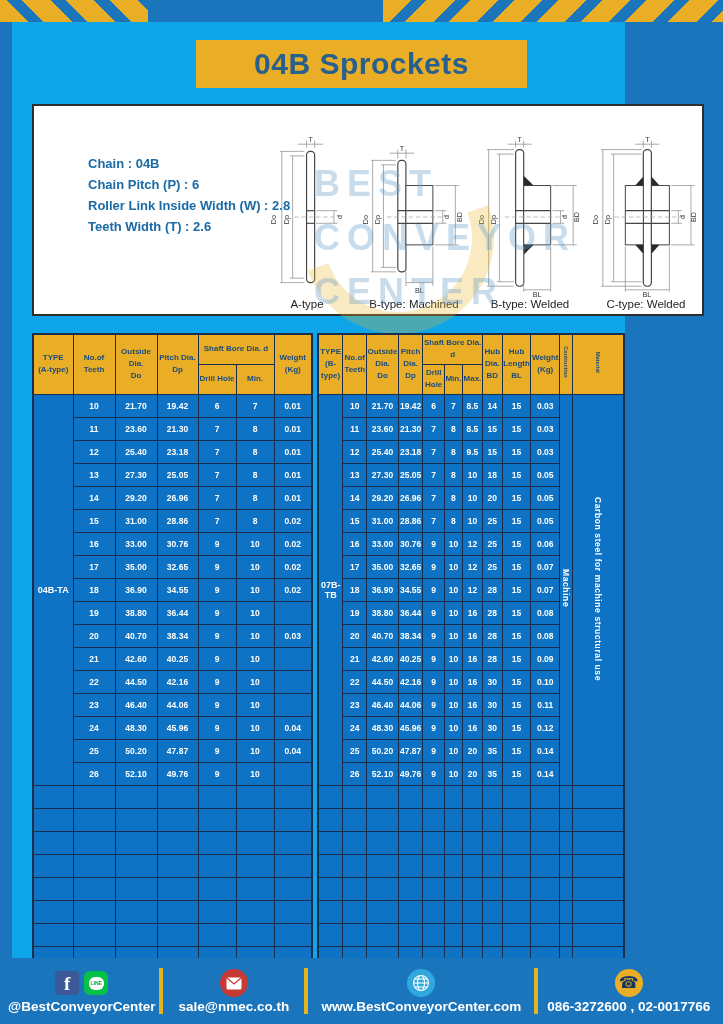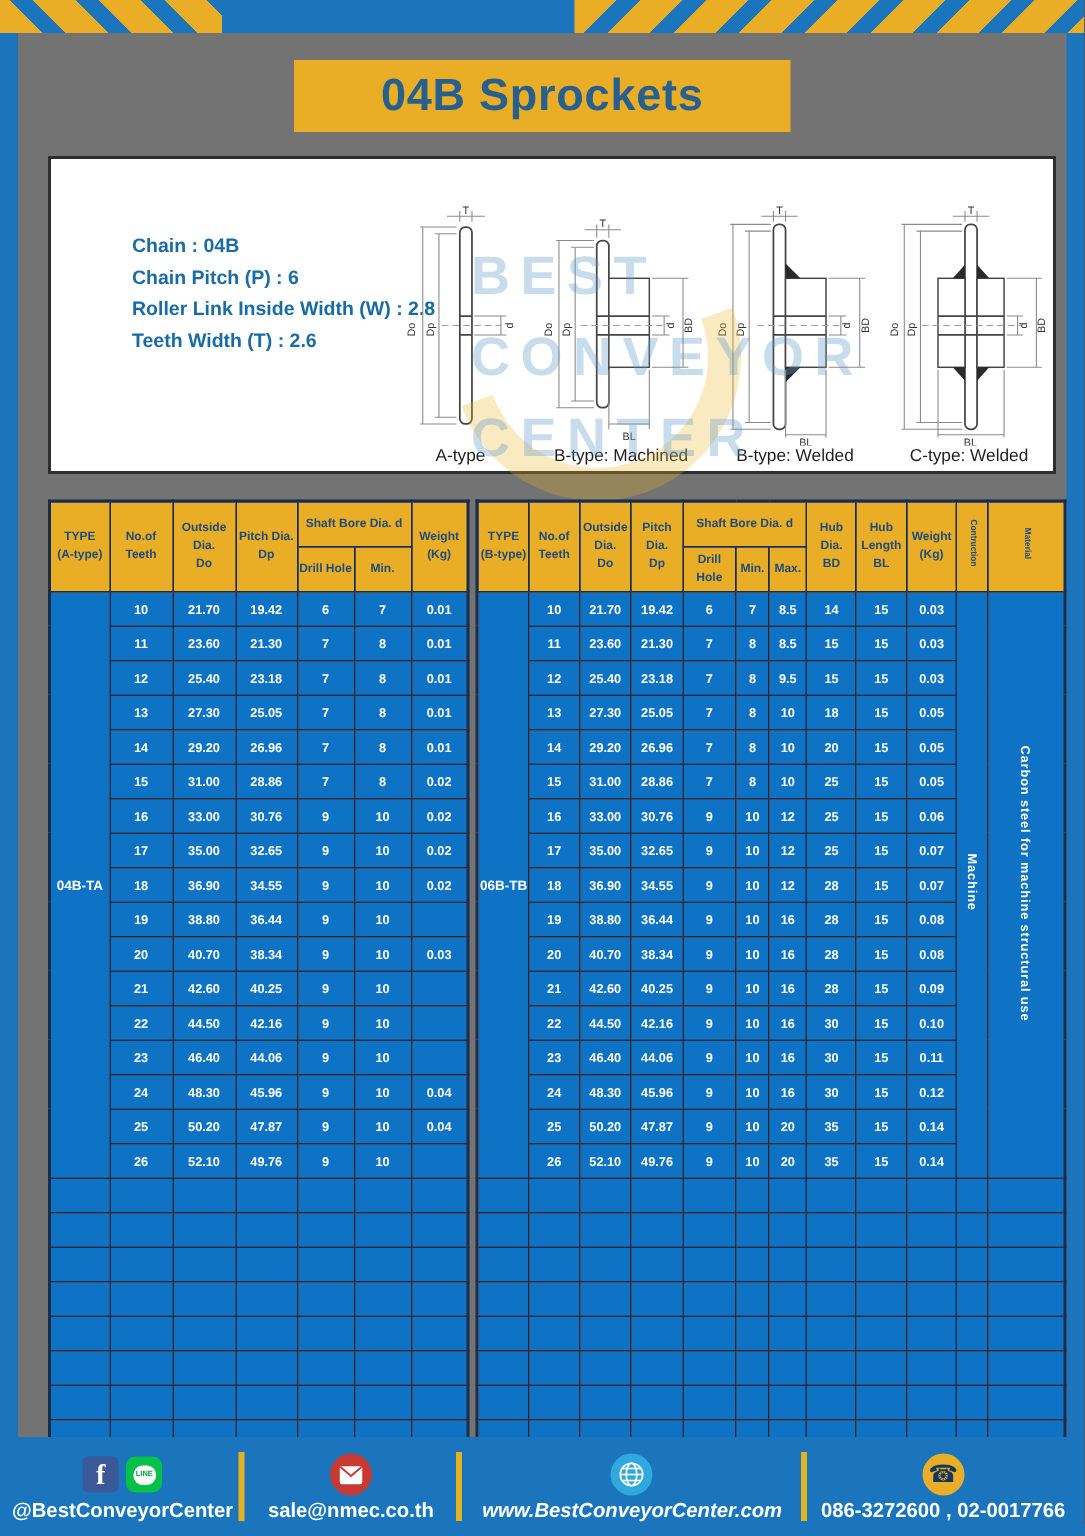--- a/index.html
+++ b/index.html
@@ -3,21 +3,21 @@
 <meta charset="utf-8">
 <style>
   html,body{margin:0;padding:0;background:#444;}
   .page{position:relative;width:723px;height:1024px;background:#1b75bc;overflow:hidden;
         font-family:"Liberation Sans",sans-serif;margin:0 auto;}
   
   .stripes{position:absolute;top:0;height:22px;}
   .stripes-left{left:0;width:148px;background:repeating-linear-gradient(45deg,#e9ae26 0 20px,#1b75bc 20px 31px);}
   .stripes-right{left:383px;width:340px;background:repeating-linear-gradient(135deg,#e9ae26 0 20px,#1b75bc 20px 31px);}
   
-  .sheet{position:absolute;left:12px;top:22px;width:699px;height:936px;background:#737373;}
+  .sheet{position:absolute;left:12px;top:22px;width:613px;height:936px;background:#0ea5e9;}
   .title-box{position:absolute;left:184px;top:18px;width:331px;height:48px;background:#e9ae26;
              display:flex;align-items:center;justify-content:center;}
   .title-box span{font-size:30px;font-weight:bold;color:#27608f;letter-spacing:.5px;}
   
   .diagram-box{position:absolute;left:20px;top:82px;width:672px;height:212px;border:2px solid #2e2e2e;background:#fff;box-sizing:border-box;}
   .specs{position:absolute;left:14px;top:50px;margin-left:40px;}
   .spec-line{font-size:13px;font-weight:bold;color:#1a6aa5;margin-bottom:6px;white-space:nowrap;}
   .drawings{position:absolute;left:228px;top:6px;width:438px;bottom:4px;display:flex;justify-content:space-between;}
   .drawing-slot{display:flex;flex-direction:column;align-items:center;justify-content:flex-end;}
   .drawing-label{font-size:11.5px;color:#1e1e1e;margin-top:1px;white-space:nowrap;text-align:center;}
@@ -41,21 +41,21 @@
   .sptable td{background:#0e73c5;color:#fff;font-size:8.5px;font-weight:bold;height:22px;}
   .sptable .type-cell{font-size:9px;}
   .vtext{writing-mode:vertical-rl;display:inline-block;}
   .th-vert .vtext{font-size:6px;letter-spacing:0;transform:scaleY(.92);}
   .vcell{font-size:7px;}
   .vcell .vtext{letter-spacing:.6px;}
   
   .footerband{position:absolute;left:0;top:958px;width:723px;height:66px;background:#1b75bc;
               display:flex;align-items:center;padding:0 8px;box-sizing:border-box;}
   .fsec{display:flex;flex-direction:column;align-items:center;justify-content:center;}
-  .fsec1{flex:0 0 146px;} .fsec2{flex:0 0 133px;} .fsec3{flex:0 0 218px;font-style:italic;} .fsec4{flex:1;}
+  .fsec1{flex:0 0 146px;} .fsec2{flex:0 0 133px;} .fsec3{flex:0 0 218px;} .fsec4{flex:1;}
   .fdiv{width:4px;height:46px;background:#e3b324;margin:0 4px;flex:0 0 4px;}
   .ficons{display:flex;gap:5px;align-items:center;height:30px;margin-bottom:1px;}
   .icon{display:flex;align-items:center;justify-content:center;}
   .fb{width:24px;height:24px;background:#3b5998;border-radius:4px;}
   .fb span{color:#fff;font-weight:bold;font-size:19px;font-family:"Liberation Serif",serif;line-height:1;}
   .line{width:24px;height:24px;background:#06c148;border-radius:6px;}
   .line-bubble{background:#fff;border-radius:6px;padding:4px 2px;color:#06a53c;font-size:5px;font-weight:bold;line-height:1;}
   .mail{width:28px;height:28px;background:#c73a34;border-radius:50%;}
   .globe{width:28px;height:28px;background:#2fa8dd;border-radius:50%;}
   .phone{width:28px;height:28px;background:#e9ae26;border-radius:50%;}
@@ -538,21 +538,21 @@
               <th rowspan="2" class="th-vert"><span class="vtext">Material</span></th>
             </tr>
             <tr style="height: 30px;">
               <th>Drill Hole</th>
               <th>Min.</th>
               <th>Max.</th>
             </tr>
           </thead>
           <tbody>
             <tr>
-              <td rowspan="17" class="type-cell">06B-TB</td>
+              <td rowspan="17" class="type-cell">07B-TB</td>
               <td>10</td>
               <td>21.70</td>
               <td>19.42</td>
               <td>6</td>
               <td>7</td>
               <td>8.5</td>
               <td>14</td>
               <td>15</td>
               <td>0.03</td>
               <td rowspan="17" class="vcell"><span class="vtext">Machine</span></td>

